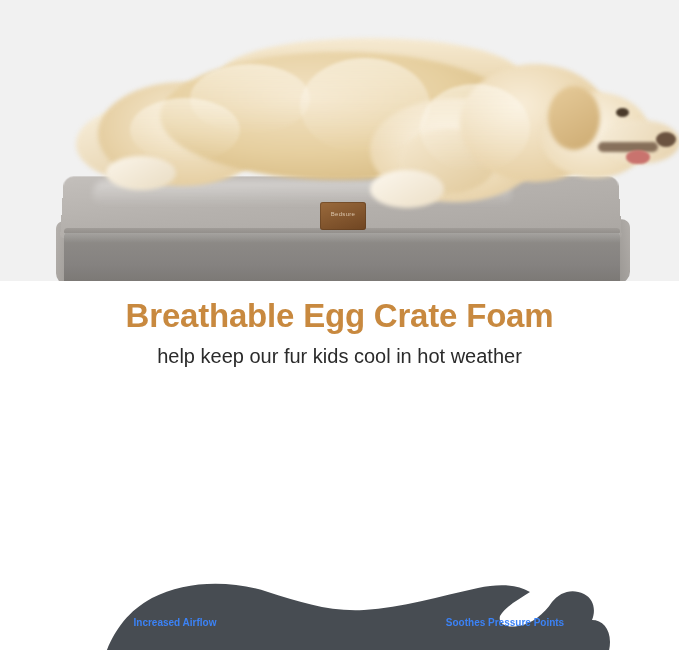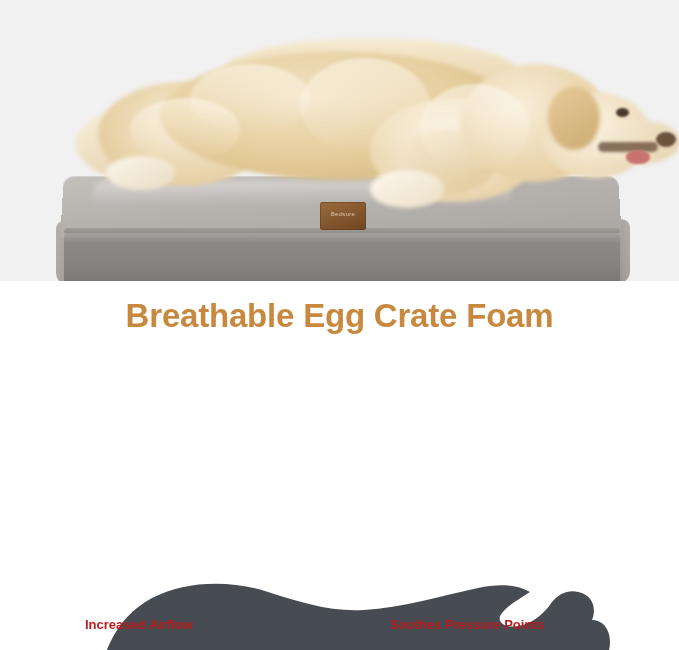--- a/index.html
+++ b/index.html
@@ -153,22 +153,22 @@
     position:absolute;left:0;top:62px;width:679px;text-align:center;
     font-size:20px;color:#2b2b2b;line-height:26px;font-weight:400;
   }
 
   
   .diagram{position:absolute;left:0;top:125px;width:679px;height:244px;}
   .foam-svg{position:absolute;left:0;top:0;}
 
   .caption{
     position:absolute;top:336px;
-    font-size:13px;font-weight:700;color:#b91c1c;
-    white-space:nowrap;
+    font-size:10px;font-weight:700;color:#3b82f6;
+    text-align:center;white-space:nowrap;
   }
   .caption-left{left:85px;width:180px;}
   .caption-right{left:390px;width:230px;}
 </style>
 </head>
 <body>
 
 <div class="page">
 
   <div class="photo-panel">
@@ -215,20 +215,21 @@
       </div>
 
     </div>
   </div>
 
   <div class="info-panel">
 
     <div class="headline">Breathable Egg Crate Foam</div>
 
     <div class="subline">
+      <div>help keep our fur kids cool in hot weather</div>
     </div>
 
     <div class="diagram">
       <svg class="foam-svg" width="679" height="244" viewBox="0 0 679 244">
 
         <g>
           <rect x="48" y="385" width="584" height="0" fill="#e8e8e8"></rect>
           <path d="M48 264 L632 264 L632 330 L48 330 Z" fill="#e9e9e9"></path>
           <path d="M48 264 L632 264 L632 286 L48 292 Z" fill="#dedede"></path>
         </g>

